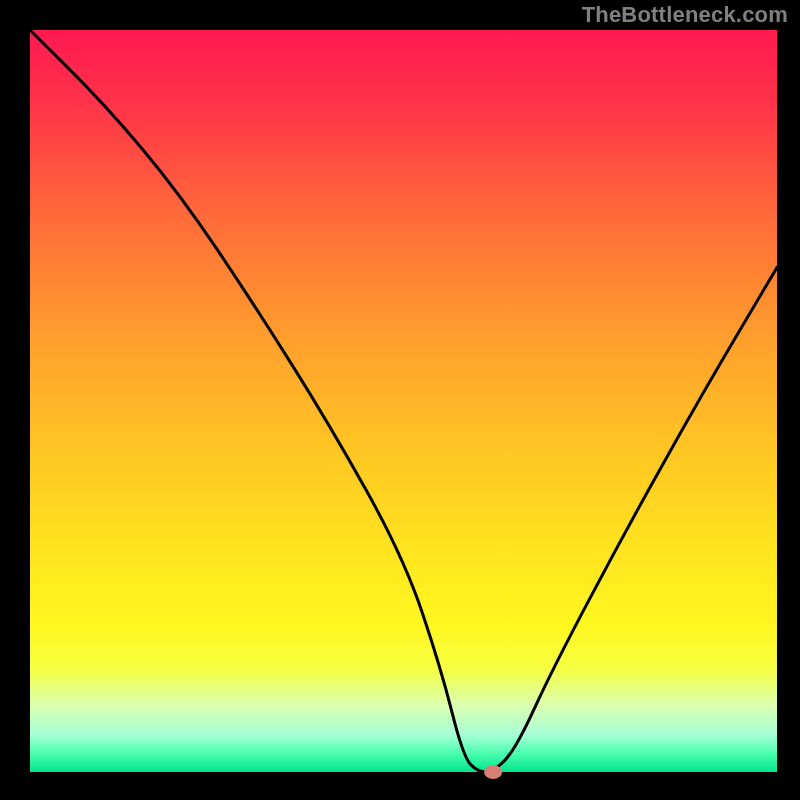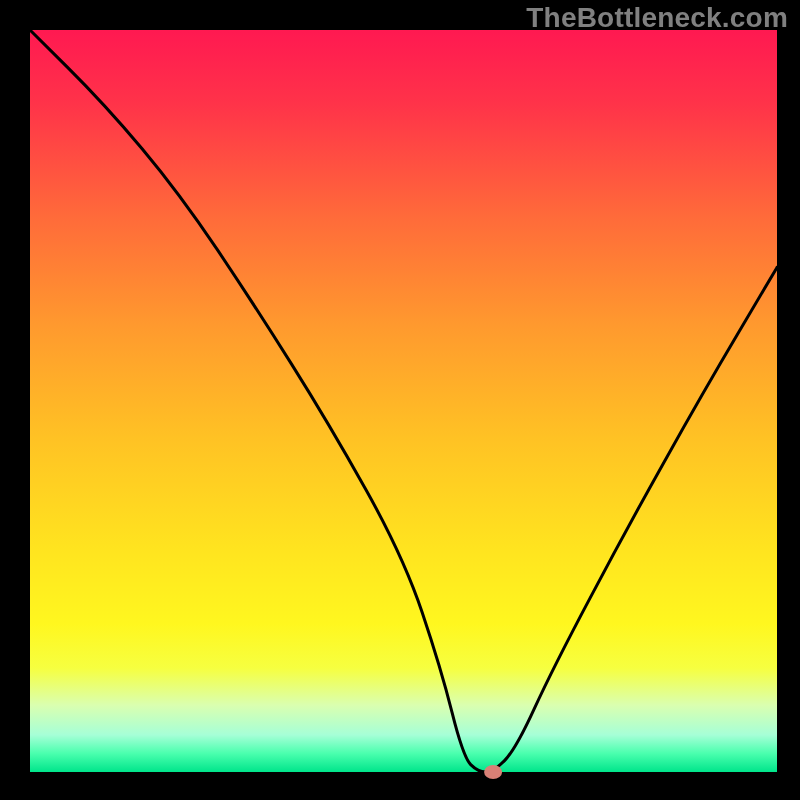--- a/index.html
+++ b/index.html
@@ -14,21 +14,21 @@
     position: relative;
     width: 800px;
     height: 800px;
     background: #000;
   }
   .watermark {
     position: absolute;
     top: 2px;
     right: 12px;
     font-family: Arial, Helvetica, sans-serif;
-    font-size: 28px;
+    font-size: 22px;
     font-weight: 600;
     color: #808080;
     letter-spacing: 0.2px;
     z-index: 10;
   }
   svg.plot {
     position: absolute;
     left: 0;
     top: 0;
     width: 800px;

